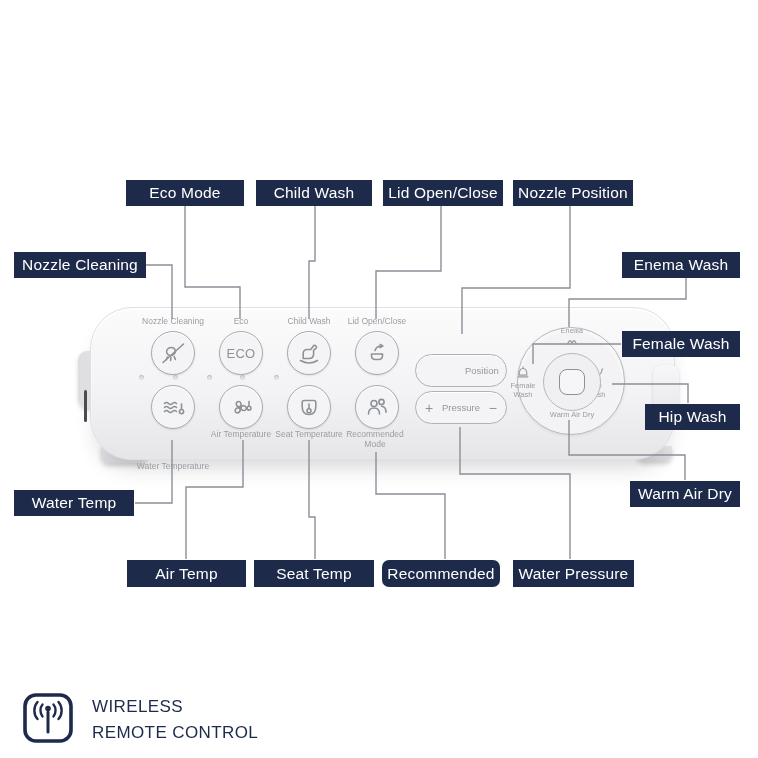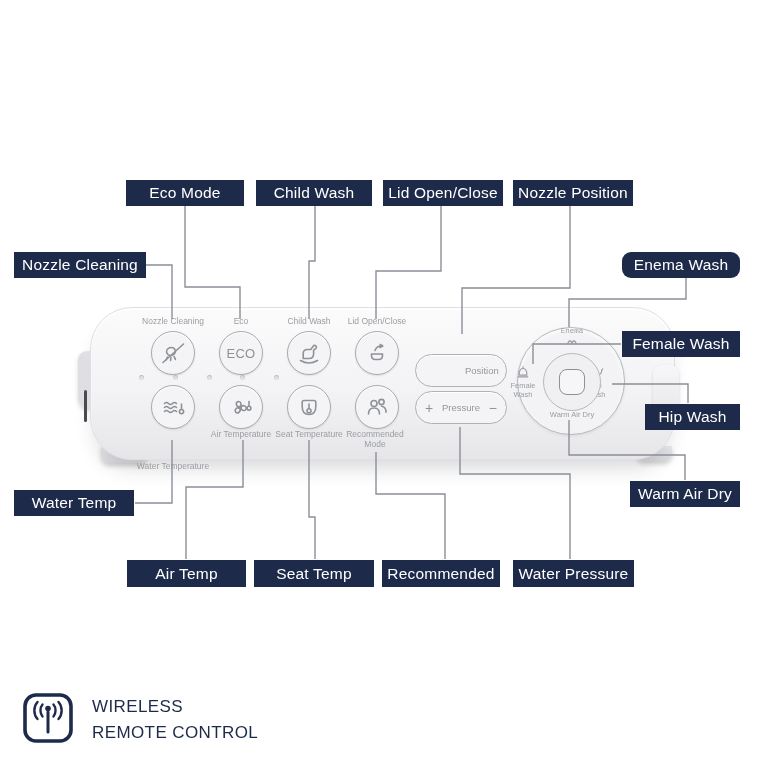--- a/index.html
+++ b/index.html
@@ -7,28 +7,28 @@
          font-family:"Liberation Sans",sans-serif;}
   
   .co{position:absolute;height:26px;background:#1d2a4a;color:#ffffff;font-size:15.5px;
       font-weight:500;display:flex;align-items:center;justify-content:center;z-index:4;
       white-space:nowrap;letter-spacing:.2px;}
   .co-eco{left:126px;top:180px;width:118px;}
   .co-child{left:256px;top:180px;width:116px;}
   .co-lid{left:383px;top:180px;width:120px;}
   .co-npos{left:513px;top:180px;width:120px;}
   .co-nclean{left:14px;top:252px;width:132px;}
-  .co-enema{left:622px;top:252px;width:118px;border-radius:9px;}
+  .co-enema{left:622px;top:252px;width:118px;}
   .co-female{left:622px;top:331px;width:118px;}
   .co-hip{left:645px;top:404px;width:95px;}
   .co-warm{left:630px;top:481px;width:110px;}
   .co-wtemp{left:14px;top:490px;width:120px;}
   .co-atemp{left:127px;top:560px;width:119px;height:27px;}
   .co-stemp{left:254px;top:560px;width:120px;height:27px;}
-  .co-rec{left:382px;top:560px;width:118px;height:27px;}
+  .co-rec{left:382px;top:560px;width:118px;height:27px;border-radius:7px;}
   .co-wpres{left:513px;top:560px;width:121px;height:27px;}
   
   .connectors{position:absolute;left:0;top:0;z-index:3;pointer-events:none;}
   .connectors polyline{fill:none;stroke:#8b8f97;stroke-width:1.4;}
   
   .bracket-tab{position:absolute;left:78px;top:351px;width:26px;height:57px;border-radius:9px;
       background:linear-gradient(90deg,#dfdfe3,#f2f2f4);box-shadow:0 2px 4px rgba(0,0,0,.15);z-index:1;}
   .bracket-slot{position:absolute;left:84px;top:390px;width:3px;height:32px;background:#4a4d52;
       border-radius:2px;z-index:1;}
   .foot-left{position:absolute;left:101px;top:446px;width:46px;height:17px;border-radius:0 0 8px 8px;

